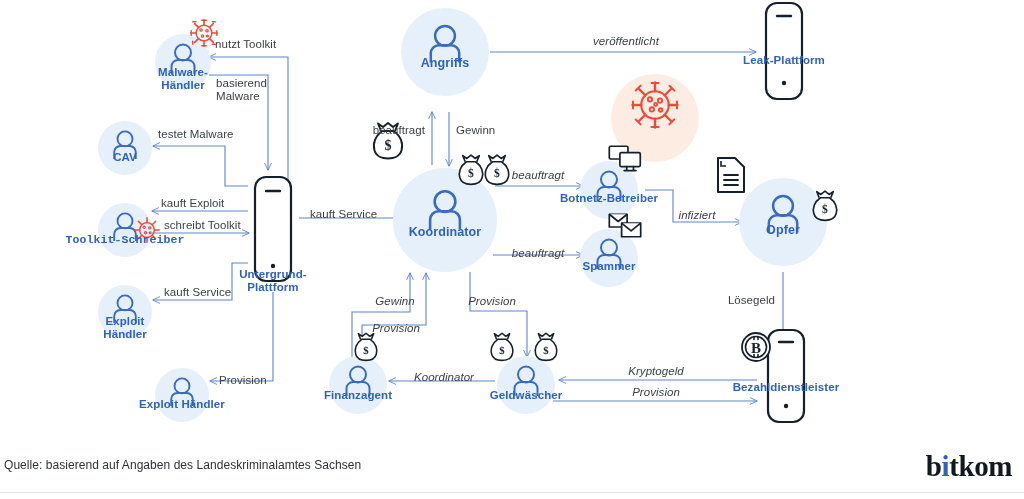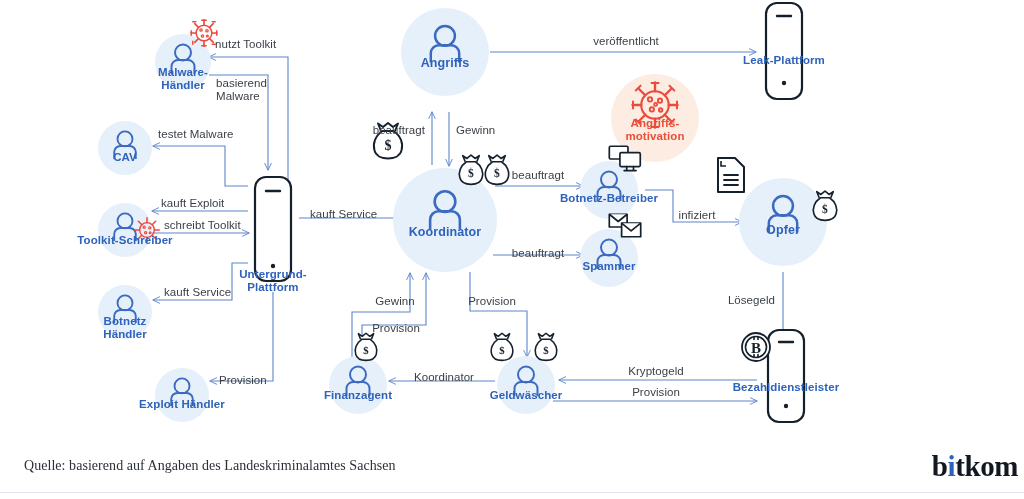--- a/index.html
+++ b/index.html
@@ -19,29 +19,29 @@
     position:absolute;left:50%;transform:translateX(-50%);
     color:#2f62bb;font-weight:bold;font-size:11.5px;line-height:12.8px;
     text-align:center;white-space:pre-line;letter-spacing:.1px;
   }
   .label.warm{color:#e8503a;}
   
   .elabel{
     position:absolute;color:#3a3f46;font-size:11.5px;line-height:13px;
     white-space:pre-line;letter-spacing:.05px;
   }
-  .elabel.c{transform:translateX(-50%);text-align:left;}
+  .elabel.c{transform:translateX(-50%);text-align:left;font-style:italic;}
   .elabel.r{transform:translateX(-100%);text-align:right;}
   
   #source{
-    position:absolute;left:24px;top:458px;font-size:14px;color:#2b3038;letter-spacing:.05px;font-family:Liberation Serif, serif;
+    position:absolute;left:4px;top:458px;font-size:12px;color:#2b3038;letter-spacing:.05px;
   }
   #rule{position:absolute;left:0;top:492px;width:1024px;height:1px;background:#dfe4ec;}
   #logo{
-    position:absolute;right:6px;top:450px;
+    position:absolute;right:12px;top:450px;
     font-family:"Liberation Serif","DejaVu Serif",serif;
     font-size:29px;font-weight:bold;color:#111820;letter-spacing:-.4px;
   }
   #logo .dot{color:#2f62bb;}
 </style>
 </head>
 <body>
 
 <div id="canvas">
 
@@ -149,30 +149,30 @@
                    M12.6,12.6 L7.6,7.6 M27.4,12.6 L32.4,7.6 M12.6,27.4 L7.6,32.4 M27.4,27.4 L32.4,32.4"></path>
         </g>
         <g stroke-width="1.7">
           <circle cx="16" cy="16" r="1.6"></circle>
             <circle cx="24" cy="17" r="1.6"></circle>
           <circle cx="18" cy="24" r="1.6"></circle>
             <circle cx="24.5" cy="24" r="1.3"></circle>
         </g>
       </g>
     </svg>
-    <div class="label" style="top:32px;width:130px;">Toolkit-Schreiber</div>
+    <div class="label" style="top:32px;width:130px;font-family:Liberation Mono, monospace;">Toolkit-Schreiber</div>
   </div>
 
   <div class="node" style="left:125px;top:312px;width:56px;height:56px;">
     <div class="disc" style="width:54px;height:54px;"></div>
     <svg class="glyph" width="32" height="30" viewBox="0 0 34 32" style="margin-top:-3px;">
       <circle cx="17" cy="9.5" r="8" fill="none" stroke="#3a6bc0" stroke-width="2"></circle>
       <path d="M5.5,31 v-7.5 a6.5,6.5 0 0 1 6.5,-6.5 h10 a6.5,6.5 0 0 1 6.5,6.5 V31" fill="none" stroke="#3a6bc0" stroke-width="2"></path>
     </svg>
-    <div class="label" style="top:31px;width:90px;">Botnetz
+    <div class="label" style="top:31px;width:90px;">Exploit
 Händler</div>
   </div>
 
   <div class="node" style="left:182px;top:395px;width:56px;height:56px;">
     <div class="disc" style="width:54px;height:54px;"></div>
     <svg class="glyph" width="32" height="30" viewBox="0 0 34 32" style="margin-top:-3px;">
       <circle cx="17" cy="9.5" r="8" fill="none" stroke="#3a6bc0" stroke-width="2"></circle>
       <path d="M5.5,31 v-7.5 a6.5,6.5 0 0 1 6.5,-6.5 h10 a6.5,6.5 0 0 1 6.5,6.5 V31" fill="none" stroke="#3a6bc0" stroke-width="2"></path>
     </svg>
     <div class="label" style="top:31px;width:130px;">Exploit Händler</div>
@@ -237,22 +237,20 @@
         </g>
         <g stroke-width="1.5">
           <circle cx="16" cy="15.5" r="1.7"></circle>
             <circle cx="24" cy="16.5" r="1.7"></circle>
           <circle cx="17.5" cy="23.5" r="1.7"></circle>
             <circle cx="24.5" cy="24" r="1.4"></circle>
           <circle cx="20.5" cy="19.5" r="1.2"></circle>
         </g>
       </g>
     </svg>
-    <div class="label warm" style="top:44px;width:110px;">Angriffs-
-motivation</div>
   </div>
 
   <div class="node" style="left:784px;top:57px;width:56px;height:110px;">
     <svg class="glyph" width="46" height="102" viewBox="0 0 46 102" style="margin-top:-6px;">
       <rect x="5" y="3" width="36" height="96" rx="11" ry="11" fill="#ffffff" stroke="#14202c" stroke-width="2.2"></rect>
       <line x1="16" y1="16" x2="30" y2="16" stroke="#14202c" stroke-width="2.4" stroke-linecap="round"></line>
       <circle cx="23" cy="83" r="2.2" fill="#14202c"></circle>
     </svg>
     <div class="label" style="top:52px;width:140px;">Leak-Plattform</div>
   </div>

